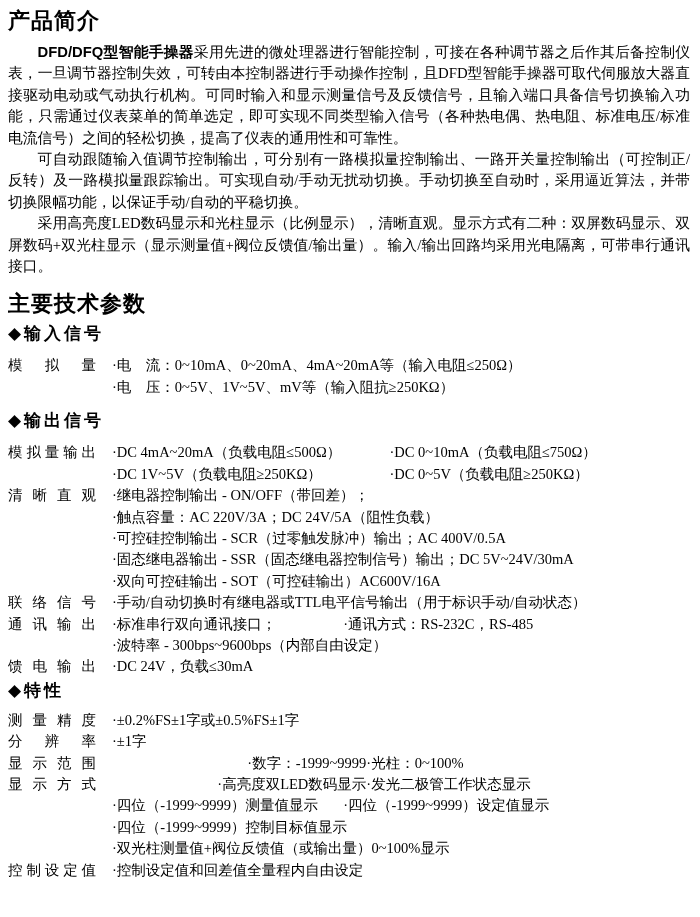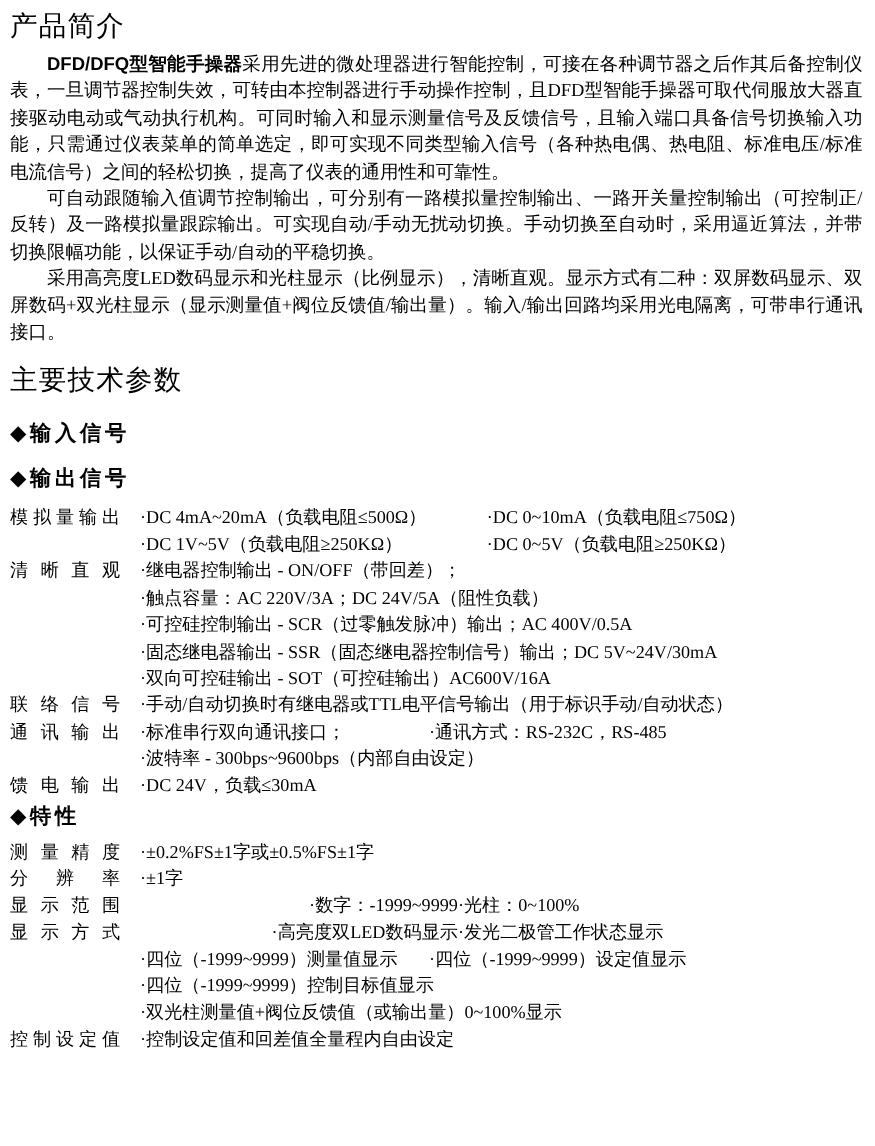--- a/index.html
+++ b/index.html
@@ -4,34 +4,34 @@
 <style>
   html,body{margin:0;padding:0;}
   body{
     width:700px;height:917px;overflow:hidden;
     background:#ffffff;color:#000000;
     font-family:"Liberation Serif","DejaVu Serif",serif;
   }
   .page{padding:6px 10px 0 8px;box-sizing:border-box;width:700px;height:917px;}
   .h1{
     font-family:"Liberation Sans","DejaVu Sans",sans-serif;
-    font-weight:400;font-size:22px;line-height:30px;letter-spacing:1px;
+    font-weight:700;font-size:22px;line-height:30px;letter-spacing:1px;
     margin:0 0 6px 0;
   }
   .h1.specs{margin:12px 0 0 0;}
   .para{
     margin:0;font-size:14.8px;line-height:21.4px;
     text-align:justify;text-indent:2em;
   }
   .para b{font-family:"Liberation Sans","DejaVu Sans",sans-serif;font-weight:700;}
   .sect-h{
     font-size:17px;line-height:26px;font-weight:700;letter-spacing:3px;
     margin:10px 0 8px 0;
   }
-  .sect-h.first{margin-top:15px;}
+  .sect-h.first{margin-top:2px;}
   .sect-h.last{margin-top:0;margin-bottom:6px;}
   .row{display:flex;align-items:flex-start;font-size:14.5px;line-height:21.4px;}
   .lbl{
     flex:0 0 88px;
     text-align:justify;text-align-last:justify;
   }
   .content{flex:1;margin-left:16px;min-width:0;}
   .line{display:flex;}
   .cell{white-space:nowrap;}
   .s48 .cell:first-child{min-width:48%;}
@@ -46,20 +46,31 @@
   <div class="h1">产品简介</div>
 
   <p class="para"><b>DFD/DFQ型智能手操器</b><span>采用先进的微处理器进行智能控制，可接在各种调节器之后作其后备控制仪表，一旦调节器控制失效，可转由本控制器进行手动操作控制，且DFD型智能手操器可取代伺服放大器直接驱动电动或气动执行机构。可同时输入和显示测量信号及反馈信号，且输入端口具备信号切换输入功能，只需通过仪表菜单的简单选定，即可实现不同类型输入信号（各种热电偶、热电阻、标准电压/标准电流信号）之间的轻松切换，提高了仪表的通用性和可靠性。</span></p>
   <p class="para">可自动跟随输入值调节控制输出，可分别有一路模拟量控制输出、一路开关量控制输出（可控制正/反转）及一路模拟量跟踪输出。可实现自动/手动无扰动切换。手动切换至自动时，采用逼近算法，并带切换限幅功能，以保证手动/自动的平稳切换。</p>
   <p class="para">采用高亮度LED数码显示和光柱显示（比例显示），清晰直观。显示方式有二种：双屏数码显示、双屏数码+双光柱显示（显示测量值+阀位反馈值/输出量）。输入/输出回路均采用光电隔离，可带串行通讯接口。</p>
 
   <div class="h1 specs">主要技术参数</div>
 
   <div class="sect-h first">◆输入信号</div>
 
+  <div class="row">
+    <div class="lbl">模拟量</div>
+    <div class="content">
+      <div class="line">
+          <span class="cell">·电　流：0~10mA、0~20mA、4mA~20mA等（输入电阻≤250Ω）</span>
+        </div>
+      <div class="line">
+          <span class="cell">·电　压：0~5V、1V~5V、mV等（输入阻抗≥250KΩ）</span>
+        </div>
+    </div>
+  </div>
 
   <div class="sect-h">◆输出信号</div>
 
   <div class="row">
     <div class="lbl">模拟量输出</div>
     <div class="content">
       <div class="line s48">
           <span class="cell">·DC 4mA~20mA（负载电阻≤500Ω）</span>
           <span class="cell">·DC 0~10mA（负载电阻≤750Ω）</span>
         </div>

